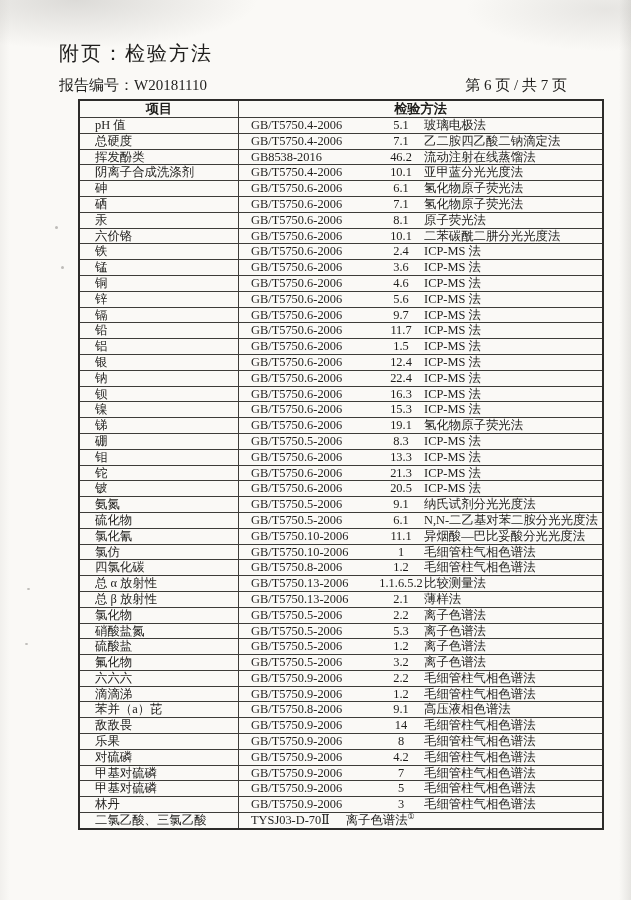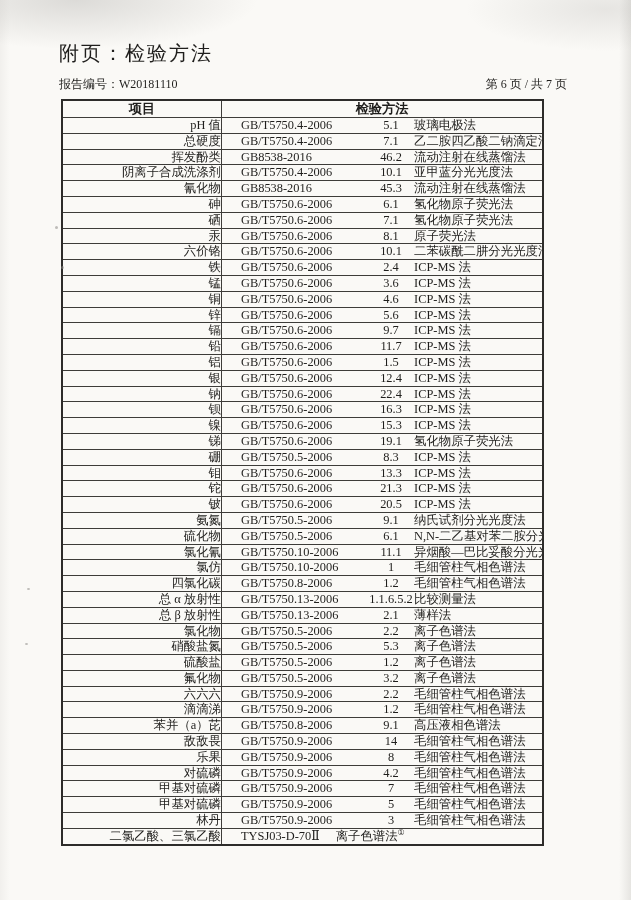--- a/index.html
+++ b/index.html
@@ -19,37 +19,37 @@
       linear-gradient(to right, rgba(200,198,194,.18), transparent 10px),
       #faf9f6;
   }
   .doc-title{
     position:absolute;left:59px;top:40px;
     font-size:20px;font-weight:400;letter-spacing:2px;
   }
   .meta{
     position:absolute;left:59px;right:64px;top:76px;
     display:flex;justify-content:space-between;align-items:baseline;
-    font-size:12px;
+    font-size:15px;
   }
   table.methods{
-    position:absolute;left:61px;top:99px;width:483px;
+    position:absolute;left:78px;top:99px;width:526px;
     border-collapse:collapse;table-layout:fixed;
     border:2px solid #2d2c2a;
   }
   th,td{
     border:1px solid #3d3c39;
     font-size:12.4px;line-height:14.8px;height:14.8px;
     padding:0;overflow:hidden;white-space:nowrap;
     font-family:"Liberation Serif","DejaVu Serif",serif;
   }
   th{font-weight:700;text-align:center;font-size:13.2px;height:16px;line-height:16px;}
   th.c1,td.item{width:158px;}
-  td.item{padding-left:24px;text-align:right;}
-  td.method{padding-left:19px;margin-top:12px;}
+  td.item{padding-left:15px;}
+  td.method{padding-left:12px;margin-top:12px;}
   .std{display:inline-block;}
   .std.gridded{min-width:127px;}
   .std.plain{margin-right:16px;}
   .clause{display:inline-block;min-width:46px;text-align:center;}
   .mname{display:inline-block;}
   sup.fnote{font-size:8px;line-height:0;vertical-align:super;}
   .speck{position:absolute;border-radius:50%;background:#8d8b87;opacity:.55;filter:blur(.4px);}
   .speck.s1{left:55px;top:226px;width:3px;height:3px;}
   .speck.s2{left:61px;top:266px;width:3px;height:3px;}
   .speck.s3{left:27px;top:588px;width:3px;height:2px;}
@@ -85,24 +85,20 @@
         </tr>
         <tr>
           <td class="item">挥发酚类</td>
           <td class="method"><span class="std gridded">GB8538-2016</span><span class="clause">46.2</span><span class="mname">流动注射在线蒸馏法</span></td>
         </tr>
         <tr>
           <td class="item">阴离子合成洗涤剂</td>
           <td class="method"><span class="std gridded">GB/T5750.4-2006</span><span class="clause">10.1</span><span class="mname">亚甲蓝分光光度法</span></td>
         </tr>
         <tr>
-          <td class="item">氰化物</td>
-          <td class="method"><span class="std gridded">GB8538-2016</span><span class="clause">45.3</span><span class="mname">流动注射在线蒸馏法</span></td>
-        </tr>
-        <tr>
           <td class="item">砷</td>
           <td class="method"><span class="std gridded">GB/T5750.6-2006</span><span class="clause">6.1</span><span class="mname">氢化物原子荧光法</span></td>
         </tr>
         <tr>
           <td class="item">硒</td>
           <td class="method"><span class="std gridded">GB/T5750.6-2006</span><span class="clause">7.1</span><span class="mname">氢化物原子荧光法</span></td>
         </tr>
         <tr>
           <td class="item">汞</td>
           <td class="method"><span class="std gridded">GB/T5750.6-2006</span><span class="clause">8.1</span><span class="mname">原子荧光法</span></td>

